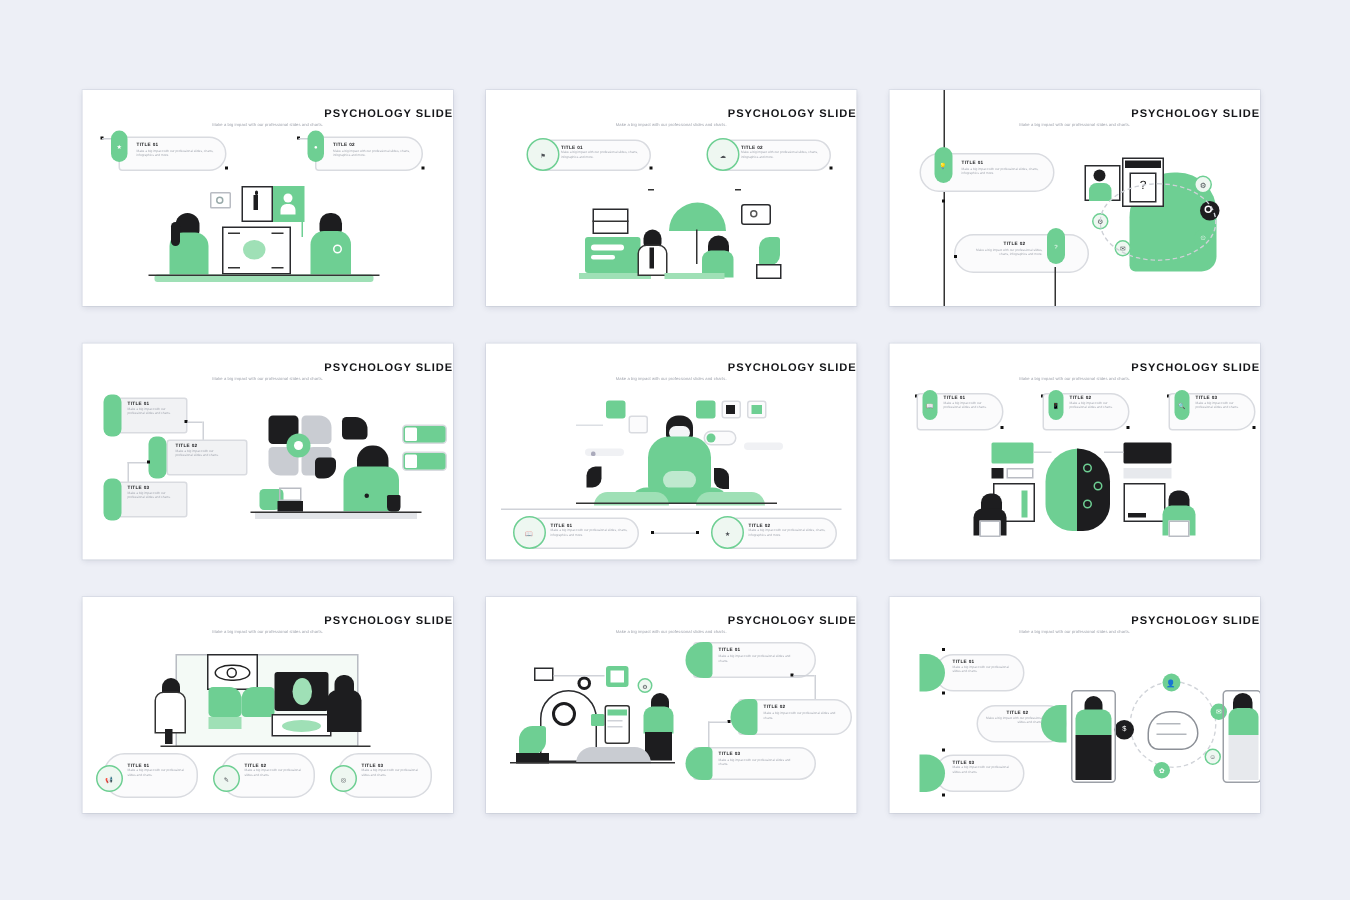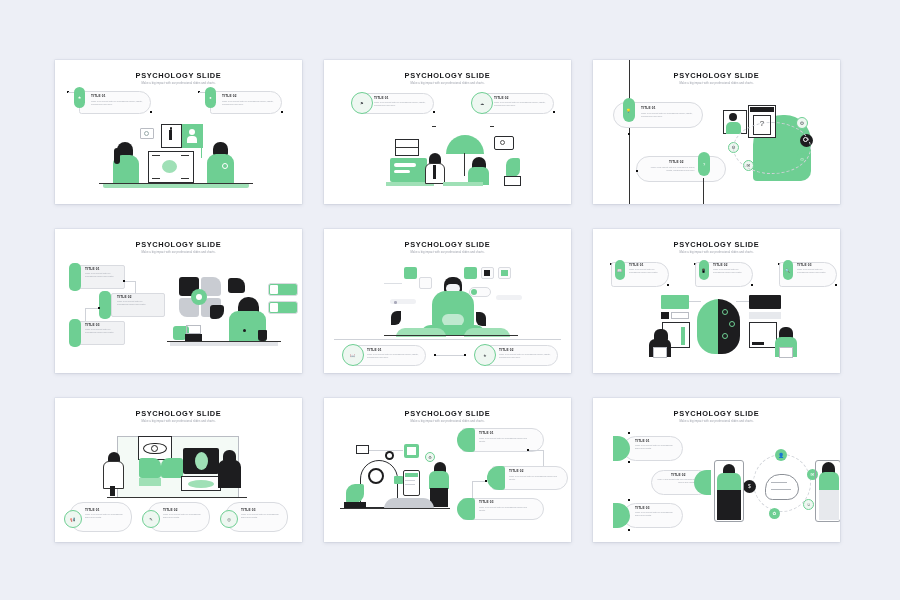--- a/index.html
+++ b/index.html
@@ -18,21 +18,21 @@
     column-gap:22px; row-gap:25px;
   }
   .slide{
     position:relative;
     background:#ffffff;
     box-shadow:0 1px 4px rgba(40,50,80,.13), 0 0 0 .5px rgba(200,205,220,.5);
     overflow:hidden;
   }
   .s-title{
     position:absolute; left:0; right:0; top:11px;
-    text-align:center;
+    text-align:right;
     font-size:7.4px; letter-spacing:.62px; font-weight:700;
     color:#16171a;
   }
   .s-sub{
     position:absolute; left:0; right:0; top:21.5px;
     text-align:center;
     font-size:2.75px; letter-spacing:.06px;
     color:#9a9ea8;
   }
   

